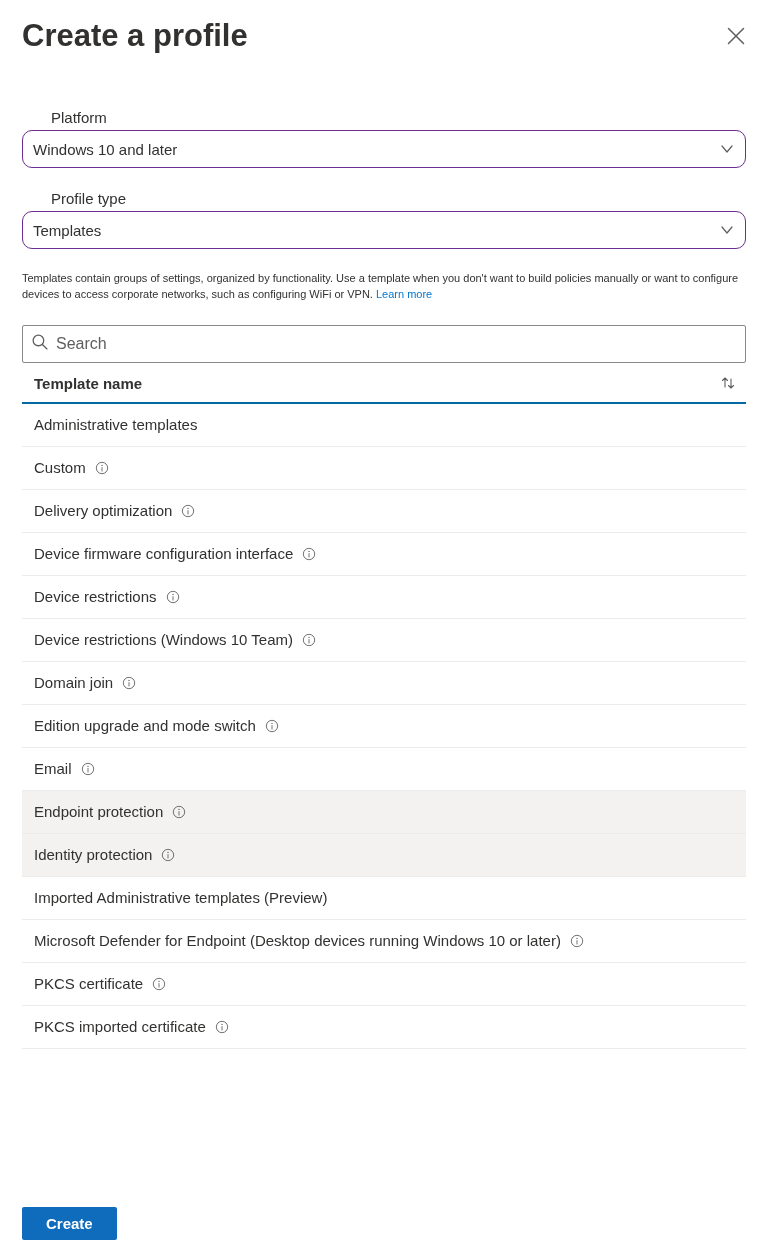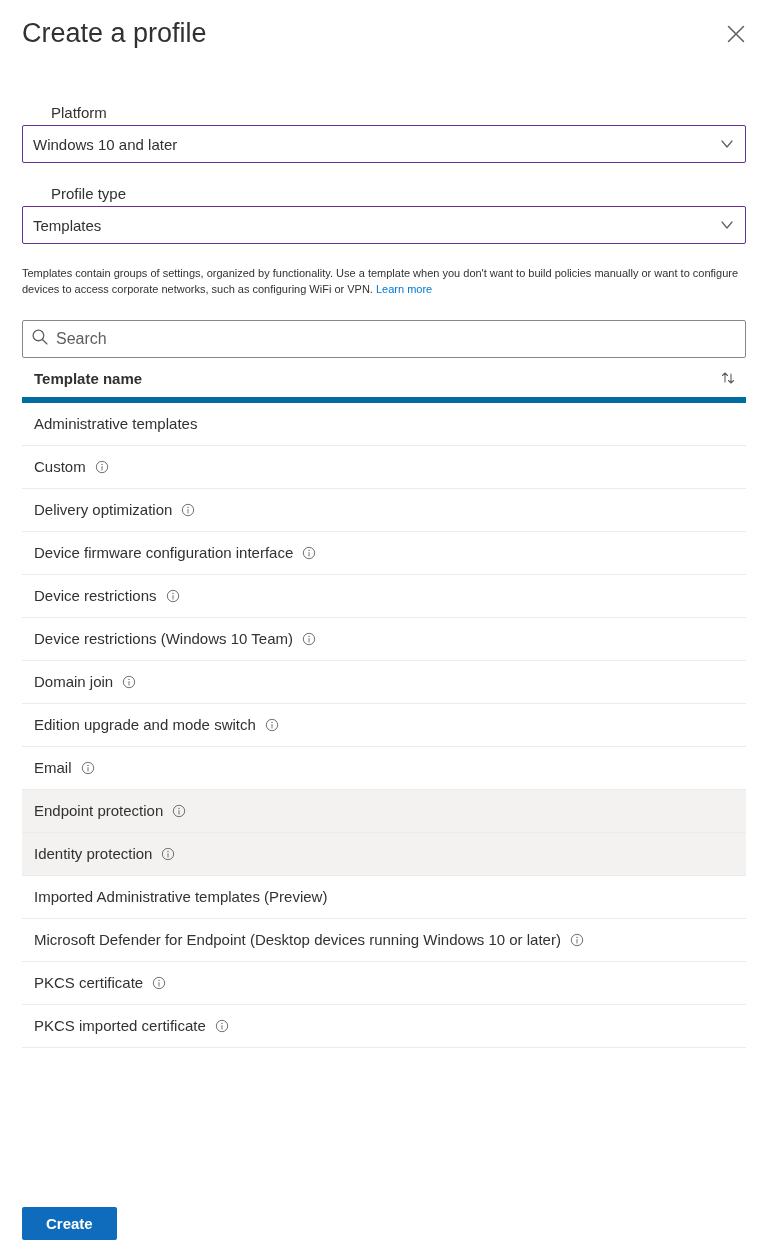--- a/index.html
+++ b/index.html
@@ -13,42 +13,42 @@
   .panel {
     padding: 18px 22px 0 22px;
   }
   .header-row {
     display: flex;
     justify-content: space-between;
     align-items: center;
     margin-bottom: 55px;
   }
   .title {
-    font-size: 27px;
-    font-weight: 400;
+    font-size: 31px;
+    font-weight: 700;
     color: #323130;
   }
   .close-x {
     width: 20px; height: 20px;
     cursor: pointer;
     position: relative;
     color: #605e5c;
   }
   .close-x svg { width: 100%; height: 100%; }
   .field-label {
     font-size: 15px;
     color: #323130;
     margin-bottom: 4px;
     margin-left: 29px;
   }
   .dropdown {
     width: 100%;
     height: 38px;
     border: 1px solid #6b2e91;
-    border-radius: 2px;
+    border-radius: 10px;
     display: flex;
     align-items: center;
     justify-content: space-between;
     padding: 0 10px;
     font-size: 15px;
     cursor: pointer;
     background: #fff;
     margin-bottom: 22px;
   }
   .dropdown .chev {
@@ -87,21 +87,21 @@
     font-size: 16px;
     color: #c2410c;
     background: transparent;
   }
   .search-box input::placeholder { color: #605e5c; }
   .col-header {
     display: flex;
     justify-content: space-between;
     align-items: center;
     padding: 12px 10px 10px 12px;
-    border-bottom: 6px solid #0369a1;
+    border-bottom: 2px solid #0369a1;
     font-size: 15px;
     font-weight: 600;
   }
   .sort-ico {
     width: 16px; height: 16px;
     color: #605e5c;
   }
   .row {
     display: flex;
     align-items: center;

